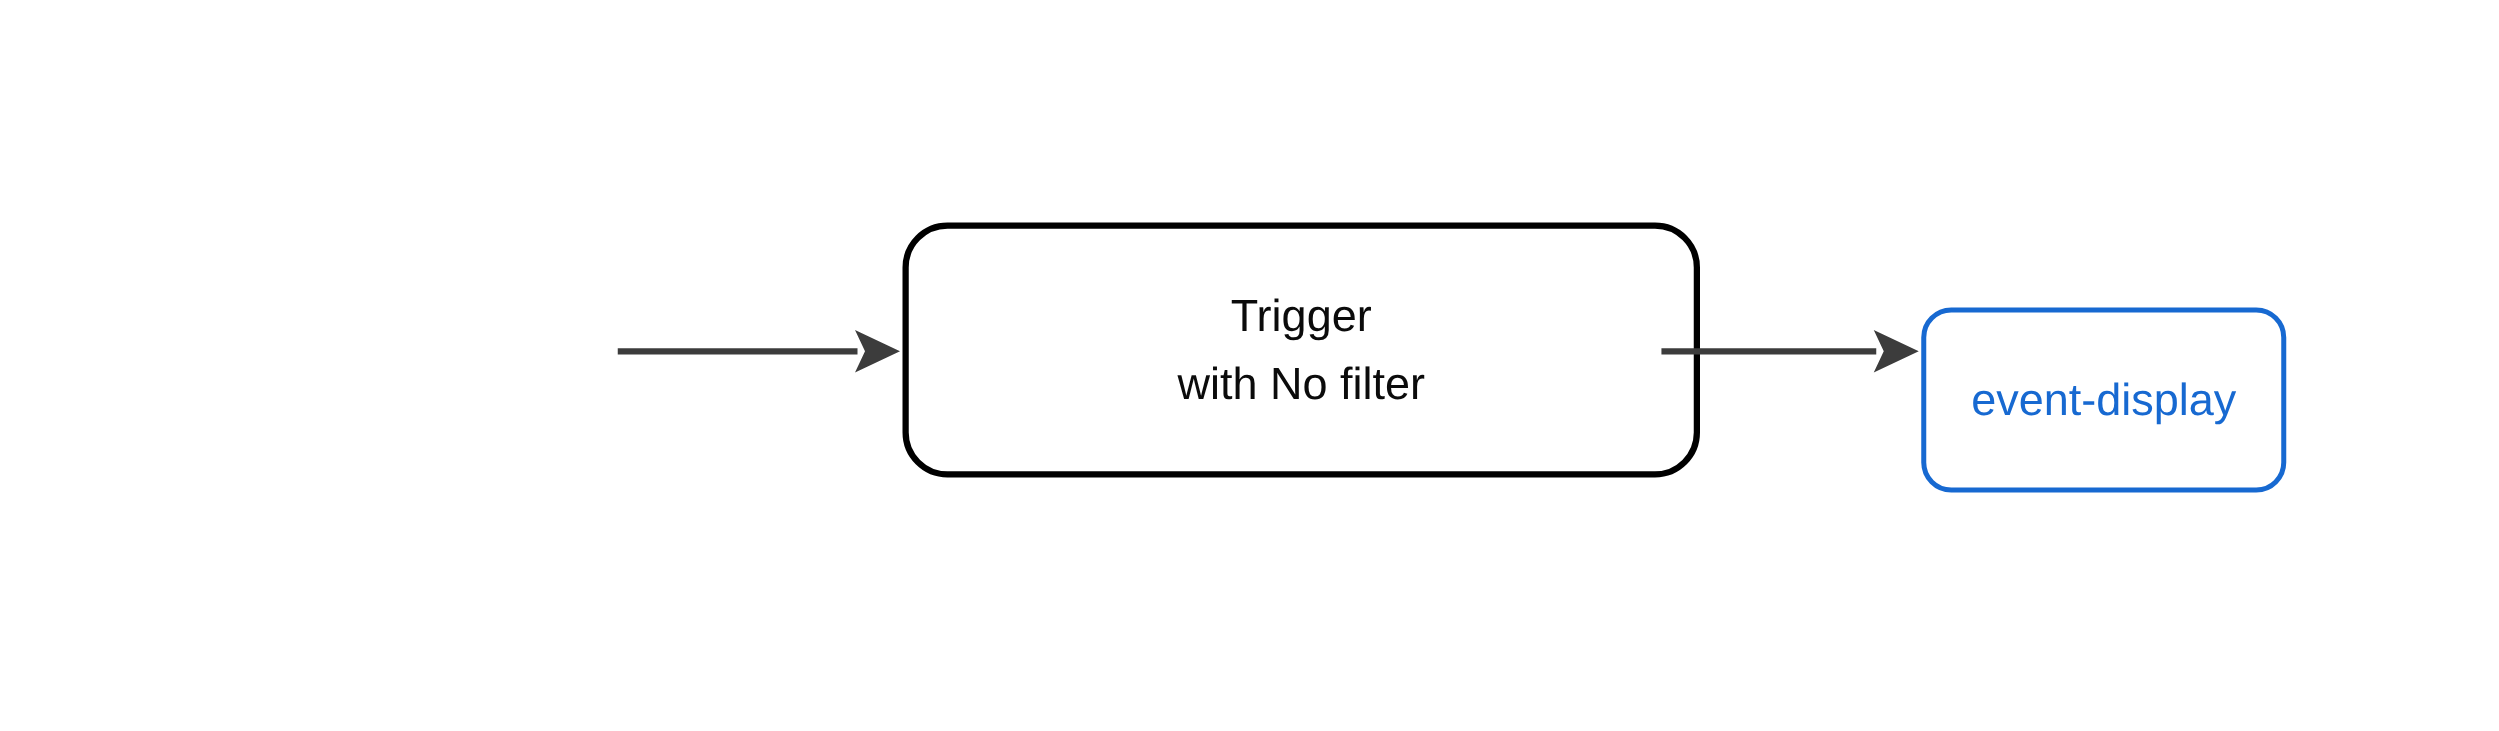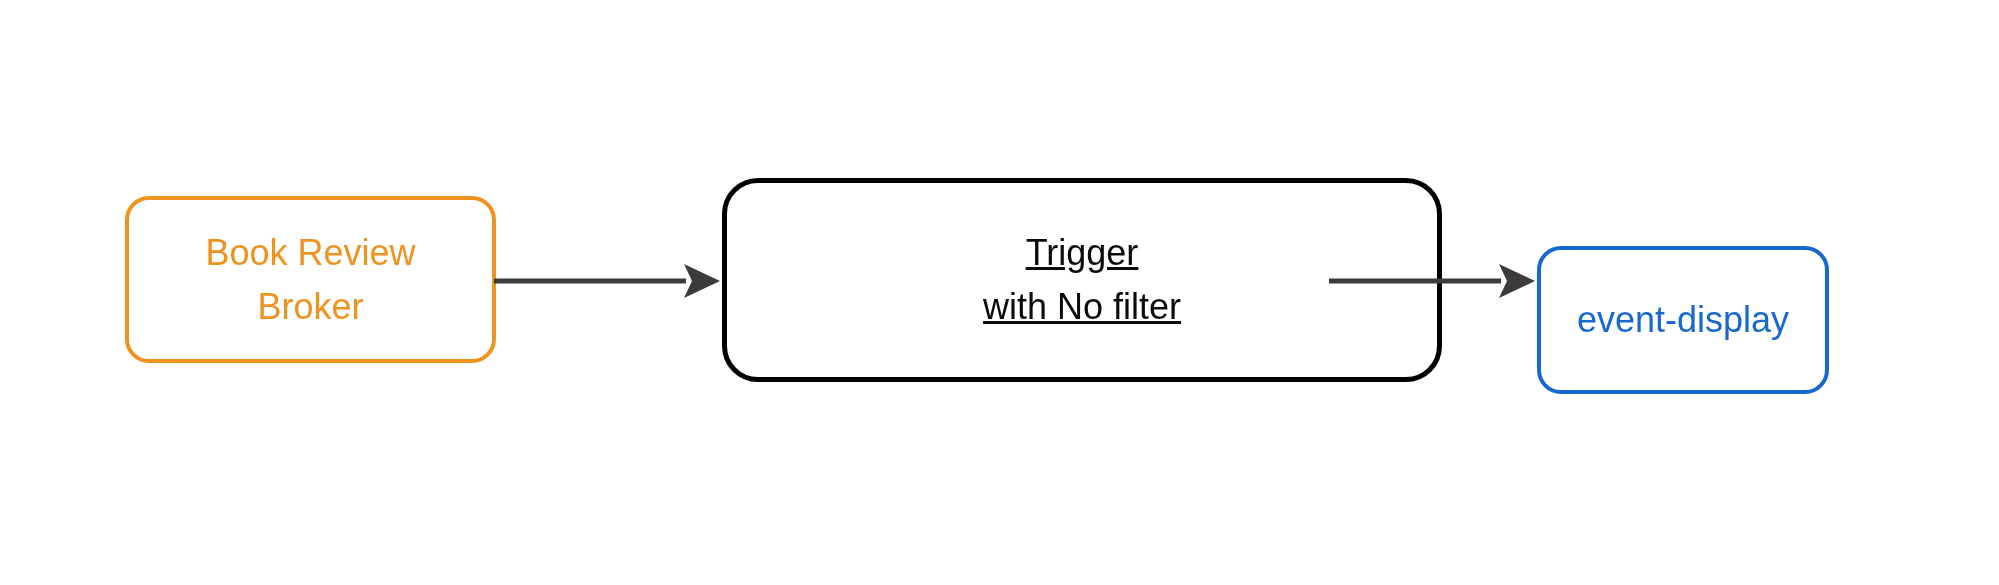--- a/index.html
+++ b/index.html
@@ -29,46 +29,41 @@
     line-height:54px;
   }
   .node-label{white-space:pre-line;}
   .node-broker{
     left:125px; top:196px; width:371px; height:167px;
     border:4px solid var(--orange);
     border-radius:24px;
     color:var(--orange);
   }
   .node-trigger{
-    left:722px; top:178px; width:720px; height:204px;
+    left:722px; top:178px; width:638px; height:204px;
     border:5px solid var(--black);
     border-radius:36px;
     color:#0b0b0b;
-    text-decoration:underline;
   }
   .node-display{
     left:1537px; top:206px; width:292px; height:148px;
     border:4px solid var(--blue);
     border-radius:24px;
     color:var(--blue);
     margin-top:40px;
   }
   .edge{position:absolute; display:block;}
   .edge-1{left:494px; top:259px;}
   .edge-2{left:1329px; top:259px;}
 </style>
 </head>
 <body>
 
 <div class="canvas">
 
-  <div class="node node-broker">
-    <span class="node-label">Book Review
-Broker</span>
-  </div>
 
   <svg class="edge edge-1" width="228" height="44" viewBox="0 0 228 44" aria-hidden="true">
     <line x1="0" y1="22" x2="192" y2="22" stroke-width="5" stroke="#3C3C3C"></line>
     <path d="M190,5 L226,22 L190,39 L198,22 Z" fill="#3C3C3C"></path>
   </svg>
 
   <div class="node node-trigger">
     <span class="node-label">Trigger
 with No filter</span>
   </div>

